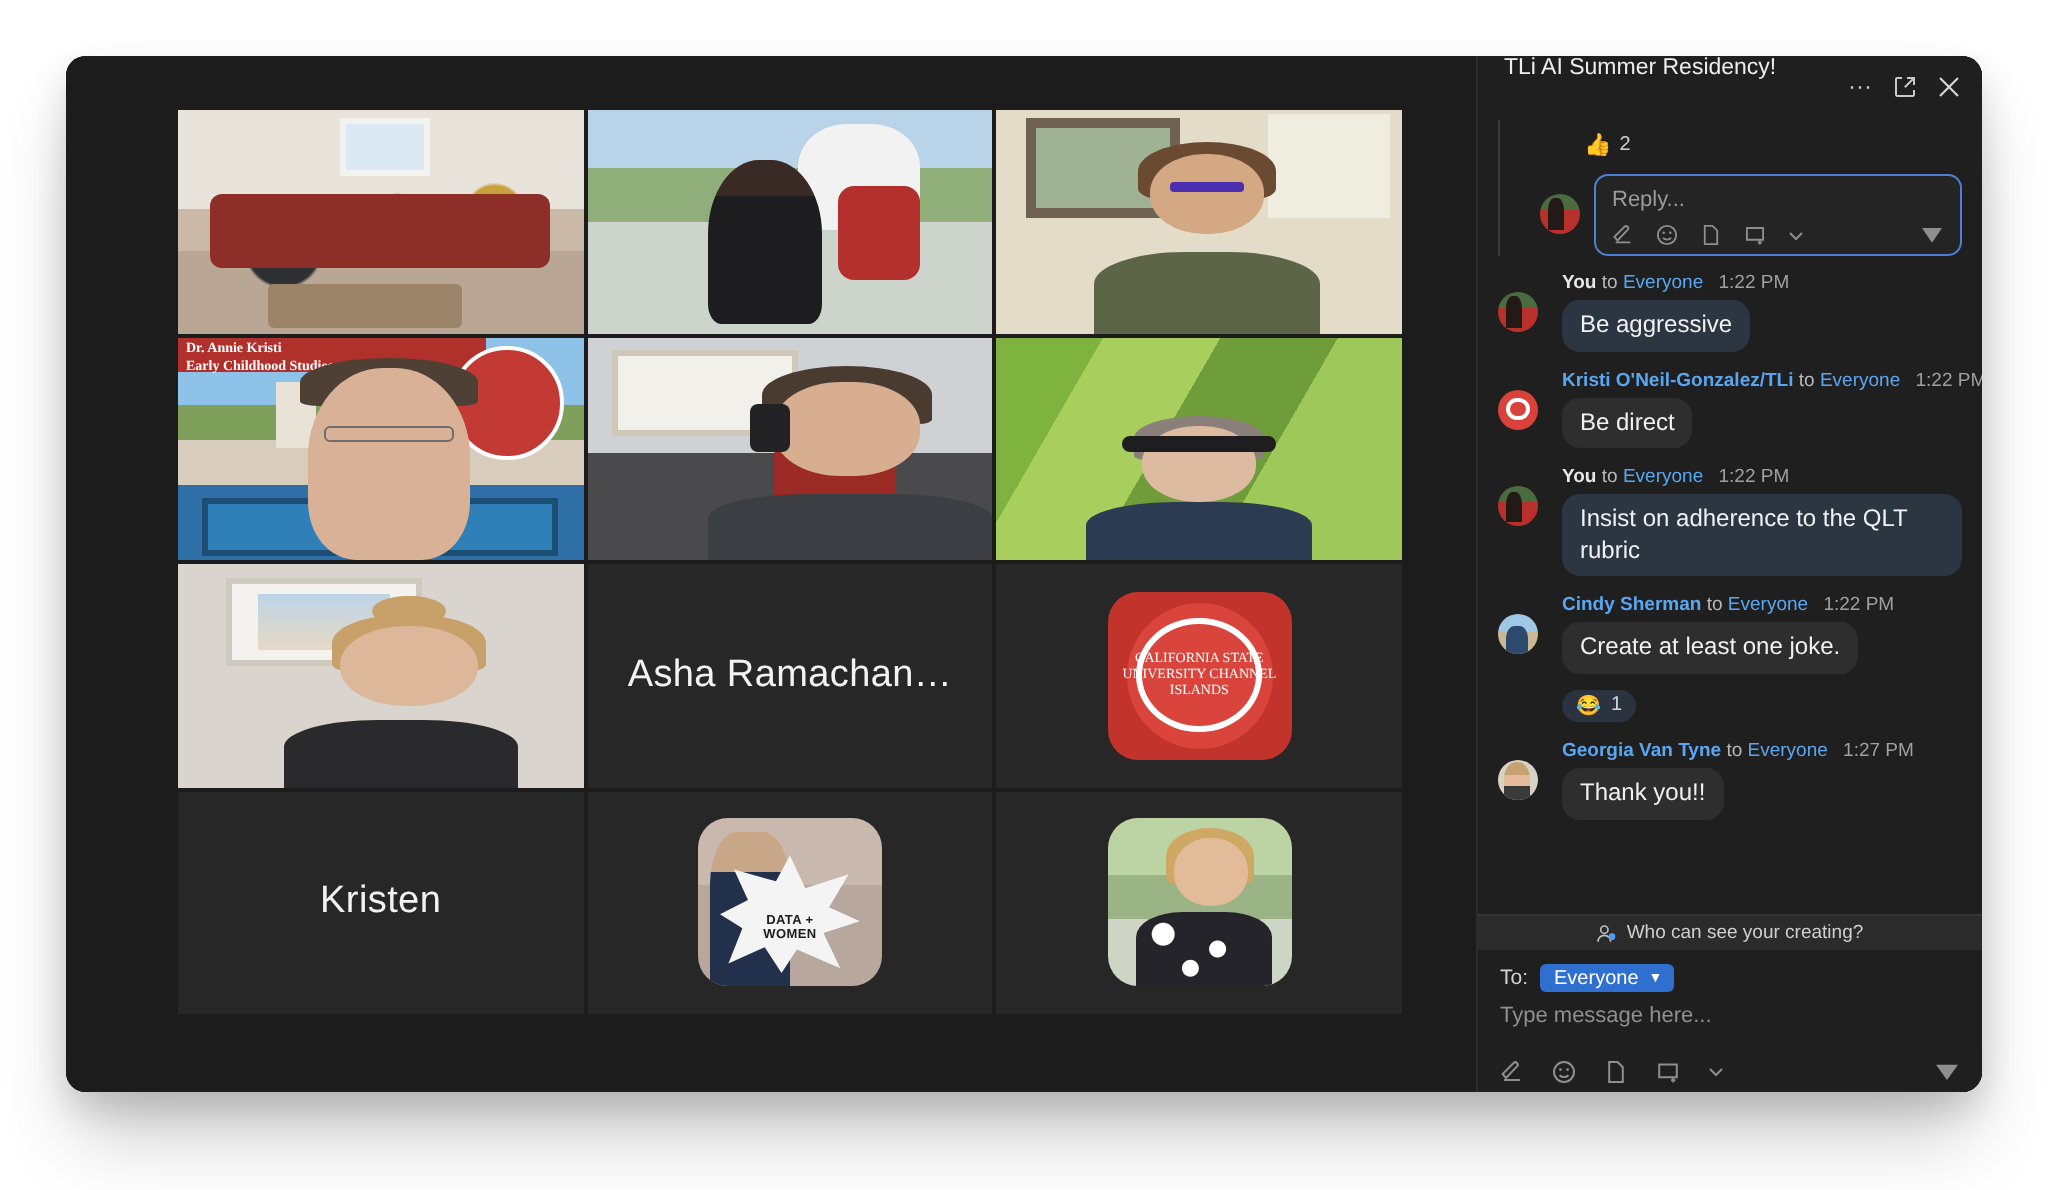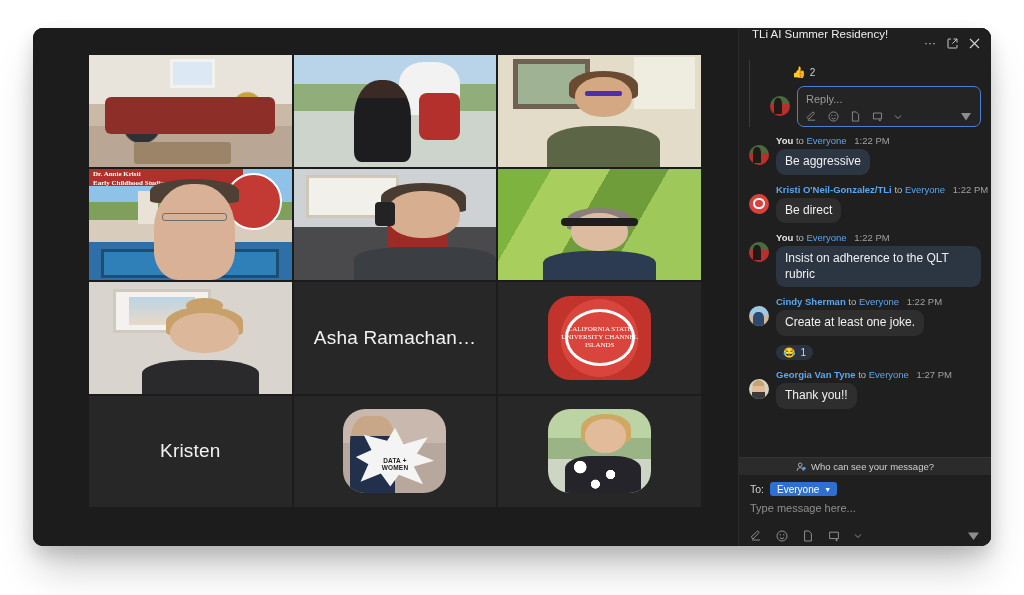--- a/index.html
+++ b/index.html
@@ -84,22 +84,22 @@
   .tile-name {
     color: #f2f2f2;
     font-size: 19px;
     letter-spacing: .2px;
     white-space: nowrap;
   }
   .tile.active { outline: 2.5px solid #37d63f; outline-offset: -2.5px; z-index: 3; }
 
   
   .avatar-tile {
-    width: 103px; height: 84px;
-    border-radius: 22px;
+    width: 92px; height: 84px;
+    border-radius: 15px;
     overflow: hidden;
     position: relative;
   }
   .full { position: absolute; inset: 0; }
 
   
   .scene-room {
     background:
       radial-gradient(circle at 26% 62%, #2f3033 0 11%, transparent 12%),
       radial-gradient(circle at 54% 46%, #3a3a3e 0 7%, transparent 8%),
@@ -386,21 +386,21 @@
     background: #242424;
     padding: 6px 8px 4px 8px;
     max-width: 190px;
   }
   .reply-placeholder { color: #9a9a9a; font-size: 11px; margin-bottom: 6px; }
   .tool-row { display: flex; align-items: center; gap: 11px; }
   .tool-row .spacer { flex: 1; }
   .ic { color: #8e8e8e; font-size: 11px; line-height: 1; }
   .ic.send { color: #8e8e8e; }
 
-  .msg { display: flex; gap: 7px; margin-bottom: 9px; }
+  .msg { display: flex; gap: 12px; margin-bottom: 9px; }
   .msg-avatar {
     width: 20px; height: 20px; border-radius: 50%;
     flex: 0 0 20px; overflow: hidden; position: relative; margin-top: 10px;
   }
   .msg-body { min-width: 0; flex: 1; }
   .msg-meta { font-size: 9.5px; margin-bottom: 3px; white-space: nowrap; }
   .msg-meta .who { color: #5aa6f0; font-weight: bold; }
   .msg-meta .who.you { color: #e6e6e6; }
   .msg-meta .to { color: #b9b9b9; }
   .msg-meta .tgt { color: #5aa6f0; }
@@ -727,21 +727,21 @@
       </div>
 
       <div id="privacy-bar">
         <span class="pic">
           <svg width="10" height="10" viewBox="0 0 12 12">
               <circle cx="5" cy="3.4" r="2.2" fill="none" stroke="#bdbdbd" stroke-width="1"></circle>
               <path d="M1.2 10.6a3.8 3.8 0 0 1 7.6 0" fill="none" stroke="#bdbdbd" stroke-width="1"></path>
               <circle cx="9.6" cy="7.6" r="2" fill="#4f9cf0"></circle>
             </svg>
         </span>
-        <span>Who can see your message?</span>
+        <span>Who can see your creating?</span>
       </div>
 
       <div id="composer">
         <div class="to-row">
           <span class="to-label">To:</span>
           <span id="recipient-chip">
             <span>Everyone</span>
             <span class="car">▼</span>
           </span>
         </div>

